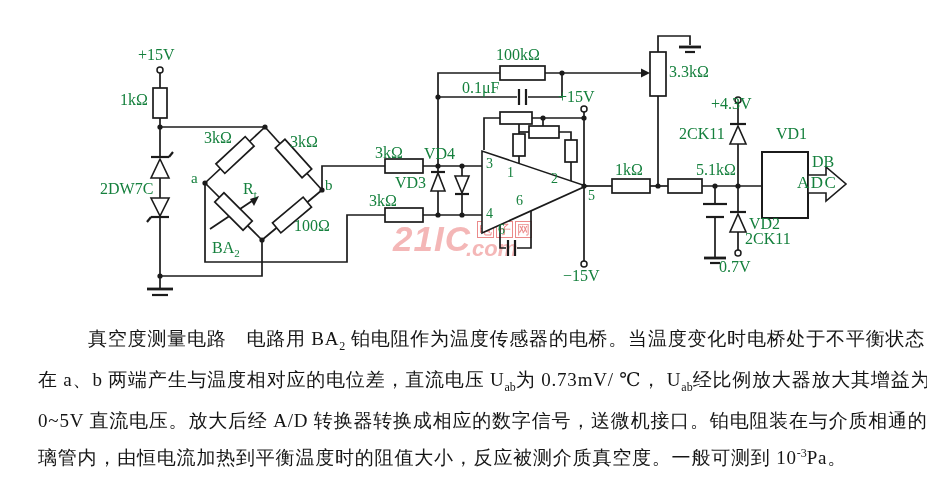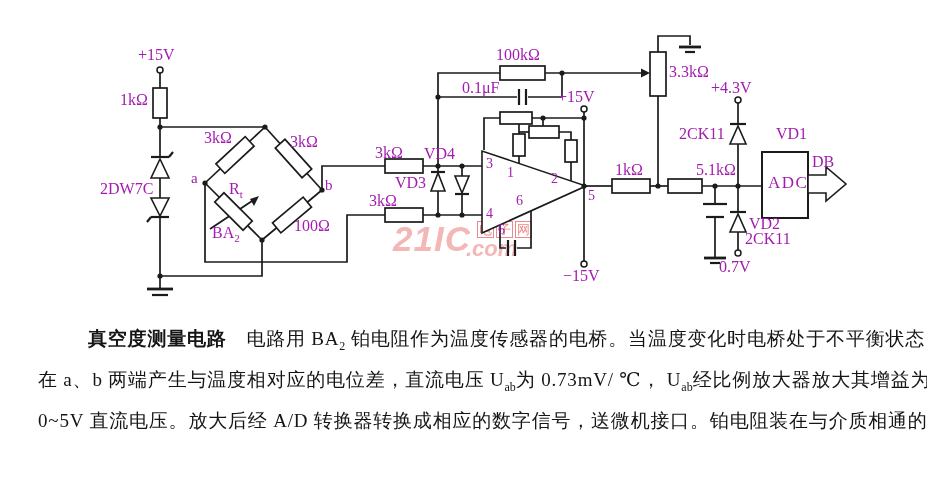--- a/index.html
+++ b/index.html
@@ -7,24 +7,24 @@
         font-family:"Liberation Serif","DejaVu Serif",serif;color:#151515;}
   svg{position:absolute;left:0;top:0;}
   .w{stroke:#1b1b1b;stroke-width:1.7;fill:none;}
   .box{fill:#ffffff;stroke:#1b1b1b;stroke-width:1.7;}
   .sym{fill:#ffffff;stroke:#1b1b1b;stroke-width:1.6;}
   .bar{stroke:#1b1b1b;stroke-width:2.2;fill:none;}
   .bar2{stroke:#1b1b1b;stroke-width:2.8;fill:none;}
   .dot{fill:#1b1b1b;}
   .term{fill:#ffffff;stroke:#1b1b1b;stroke-width:1.5;}
   .head{fill:#1b1b1b;stroke:none;}
-  .clabel{position:absolute;font-size:16px;line-height:1;white-space:nowrap;color:#a21caf;}
+  .clabel{position:absolute;font-size:16px;line-height:1;white-space:nowrap;color:#15803d;}
   .clabel sub{font-size:11px;}
   .pin{font-size:14px;}
-  .adc-text{letter-spacing:1.5px;font-size:17px;}
+  .adc-text{letter-spacing:1.5px;font-size:17px;margin-left:29px;}
   
   #wm{position:absolute;left:0;top:0;width:927px;height:479px;pointer-events:none;}
   .wm-brand{position:absolute;left:393px;top:219px;font-family:"Liberation Sans",sans-serif;
             font-weight:bold;font-style:italic;font-size:35px;letter-spacing:1px;opacity:.8;}
   .wm-com{position:absolute;left:466px;top:236px;font-family:"Liberation Sans",sans-serif;
           font-weight:bold;font-style:italic;font-size:22px;opacity:.8;}
   .wm-cn{position:absolute;left:477px;top:221px;font-size:13px;opacity:.85;display:flex;gap:2px;}
   .wm-cn span{border:1px solid;padding:0 1px;line-height:15px;}
   
   #paragraph{position:absolute;left:38px;top:322px;width:880px;}
@@ -225,49 +225,50 @@
     </g>
   </svg>
 
   <div class="clabel" style="left:138px;top:47px">+15V</div>
   <div class="clabel" style="left:120px;top:92px">1kΩ</div>
   <div class="clabel" style="left:100px;top:181px">2DW7C</div>
   <div class="clabel" style="left:204px;top:130px">3kΩ</div>
   <div class="clabel" style="left:290px;top:134px">3kΩ</div>
   <div class="clabel" style="left:191px;top:171px;font-size:15px">a</div>
   <div class="clabel" style="left:325px;top:178px;font-size:15px">b</div>
-  <div class="clabel" style="left:229px;top:181px"><span>R</span><sub>t</sub></div>
-  <div class="clabel" style="left:212px;top:225px"><span>BA</span><sub>2</sub></div>
+  <div class="clabel" style="left:243px;top:181px"><span>R</span><sub>t</sub></div>
+  <div class="clabel" style="left:212px;top:240px"><span>BA</span><sub>2</sub></div>
   <div class="clabel" style="left:294px;top:218px">100Ω</div>
   <div class="clabel" style="left:375px;top:145px">3kΩ</div>
   <div class="clabel" style="left:369px;top:193px">3kΩ</div>
   <div class="clabel" style="left:395px;top:175px">VD3</div>
   <div class="clabel" style="left:424px;top:146px">VD4</div>
   <div class="clabel" style="left:496px;top:47px">100kΩ</div>
   <div class="clabel" style="left:462px;top:80px">0.1μF</div>
   <div class="clabel" style="left:558px;top:89px">+15V</div>
   <div class="clabel" style="left:563px;top:268px">−15V</div>
   <div class="clabel pin" style="left:486px;top:157px">3</div>
   <div class="clabel pin" style="left:507px;top:166px">1</div>
   <div class="clabel pin" style="left:551px;top:172px">2</div>
   <div class="clabel pin" style="left:516px;top:194px">6</div>
   <div class="clabel pin" style="left:486px;top:207px">4</div>
   <div class="clabel pin" style="left:588px;top:189px">5</div>
   <div class="clabel pin" style="left:498px;top:223px">6</div>
   <div class="clabel" style="left:615px;top:162px">1kΩ</div>
   <div class="clabel" style="left:696px;top:162px">5.1kΩ</div>
   <div class="clabel" style="left:669px;top:64px">3.3kΩ</div>
-  <div class="clabel" style="left:711px;top:80px">+4.3V</div>
+  <div class="clabel" style="left:711px;top:96px">+4.3V</div>
   <div class="clabel" style="left:679px;top:126px">2CK11</div>
   <div class="clabel" style="left:776px;top:126px">VD1</div>
   <div class="clabel" style="left:749px;top:216px">VD2</div>
   <div class="clabel" style="left:745px;top:231px">2CK11</div>
   <div class="clabel" style="left:719px;top:259px">0.7V</div>
   <div class="clabel adc-text" style="left:768px;top:174px">ADC</div>
   <div class="clabel" style="left:812px;top:154px">DB</div>
 
   <div id="paragraph">
-      <div class="pline first"><span style="font-weight: bold;">真空度测量电路</span><span>　电路用 BA</span><sub>2</sub><span> 铂电阻作为温度传感器的电桥。当温度变化时电桥处于不平衡状态，</span></div>
+      <div class="pline first"><span style="font-weight: normal;">真空度测量电路</span><span>　电路用 BA</span><sub>2</sub><span> 铂电阻作为温度传感器的电桥。当温度变化时电桥处于不平衡状态，</span></div>
       <div class="pline"><span>在 a、b 两端产生与温度相对应的电位差，直流电压 U</span><sub>ab</sub><span>为 0.73mV/ ℃， U</span><sub>ab</sub><span>经比例放大器放大其增益为</span></div>
       <div class="pline"><span>0~5V 直流电压。放大后经 A/D 转换器转换成相应的数字信号，送微机接口。铂电阻装在与介质相通的玻</span></div>
+      <div class="pline"><span>璃管内，由恒电流加热到平衡温度时的阻值大小，反应被测介质真空度。一般可测到 10</span><sup>-3</sup><span>Pa。</span></div>
     </div>
 
 </div>
 
 </body></html>

